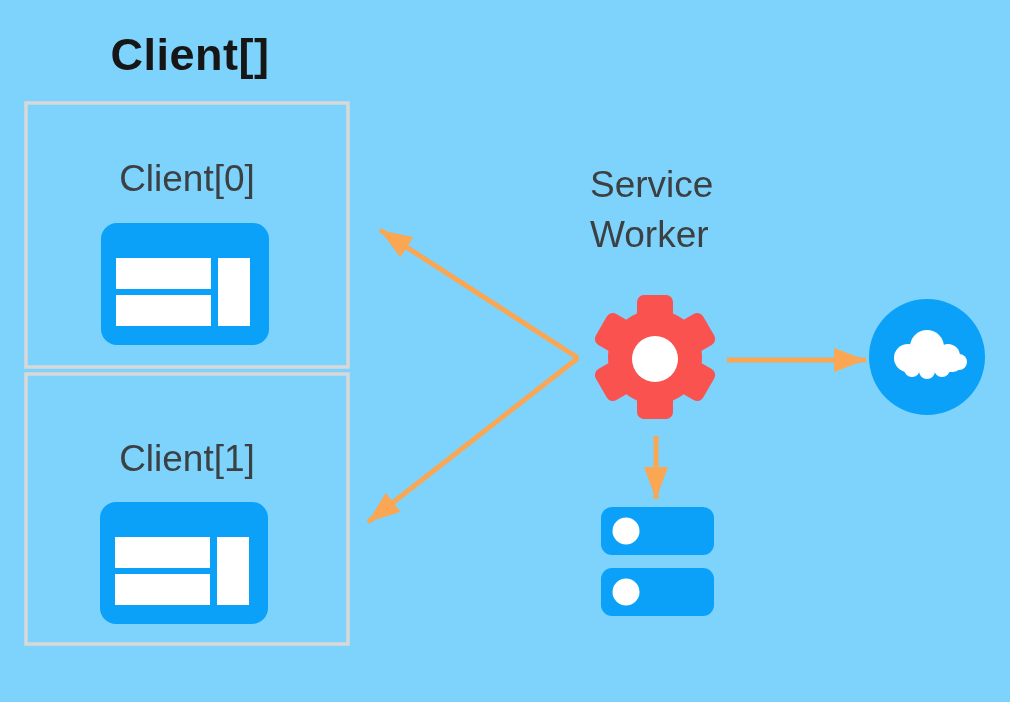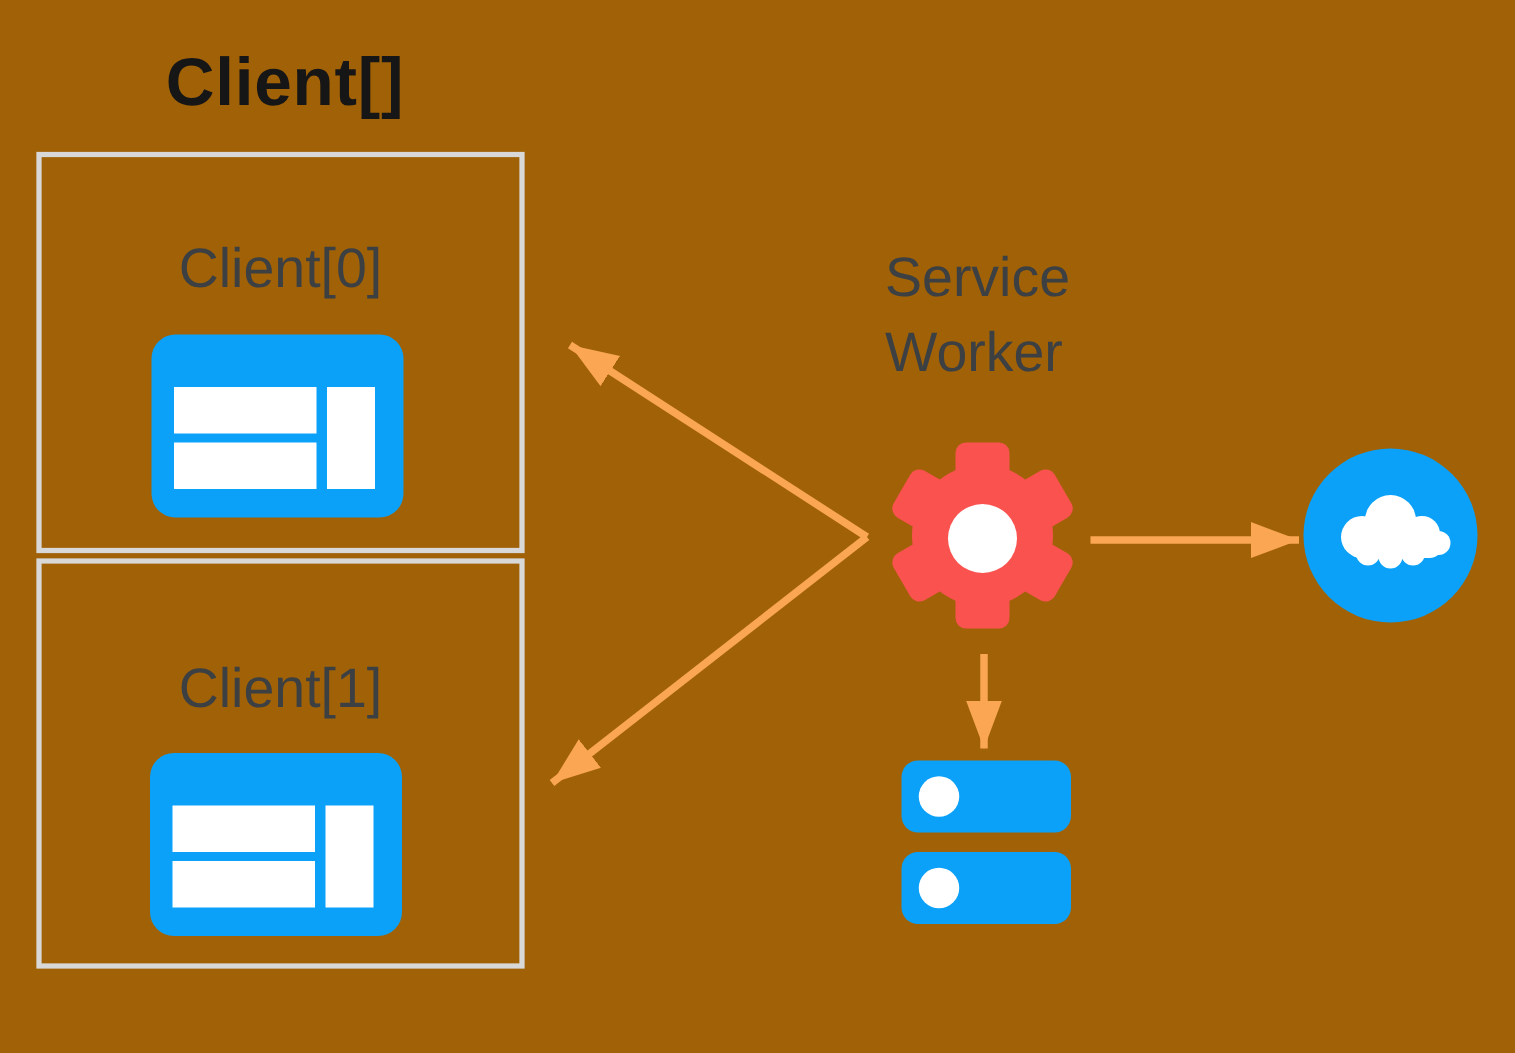--- a/index.html
+++ b/index.html
@@ -7,21 +7,21 @@
     padding: 0;
     background: #ffffff;
     width: 1010px;
     height: 702px;
     overflow: hidden;
   }
   .stage {
     position: relative;
     width: 1010px;
     height: 702px;
-    background: #a16207;
+    background: #7dd3fc;
     text-align: center;
   }
   svg text {
     font-family: "Liberation Sans", "DejaVu Sans", sans-serif;
   }
   .title-text {
     font-size: 45px;
     font-weight: 700;
     fill: #161616;
     letter-spacing: 0.5px;

